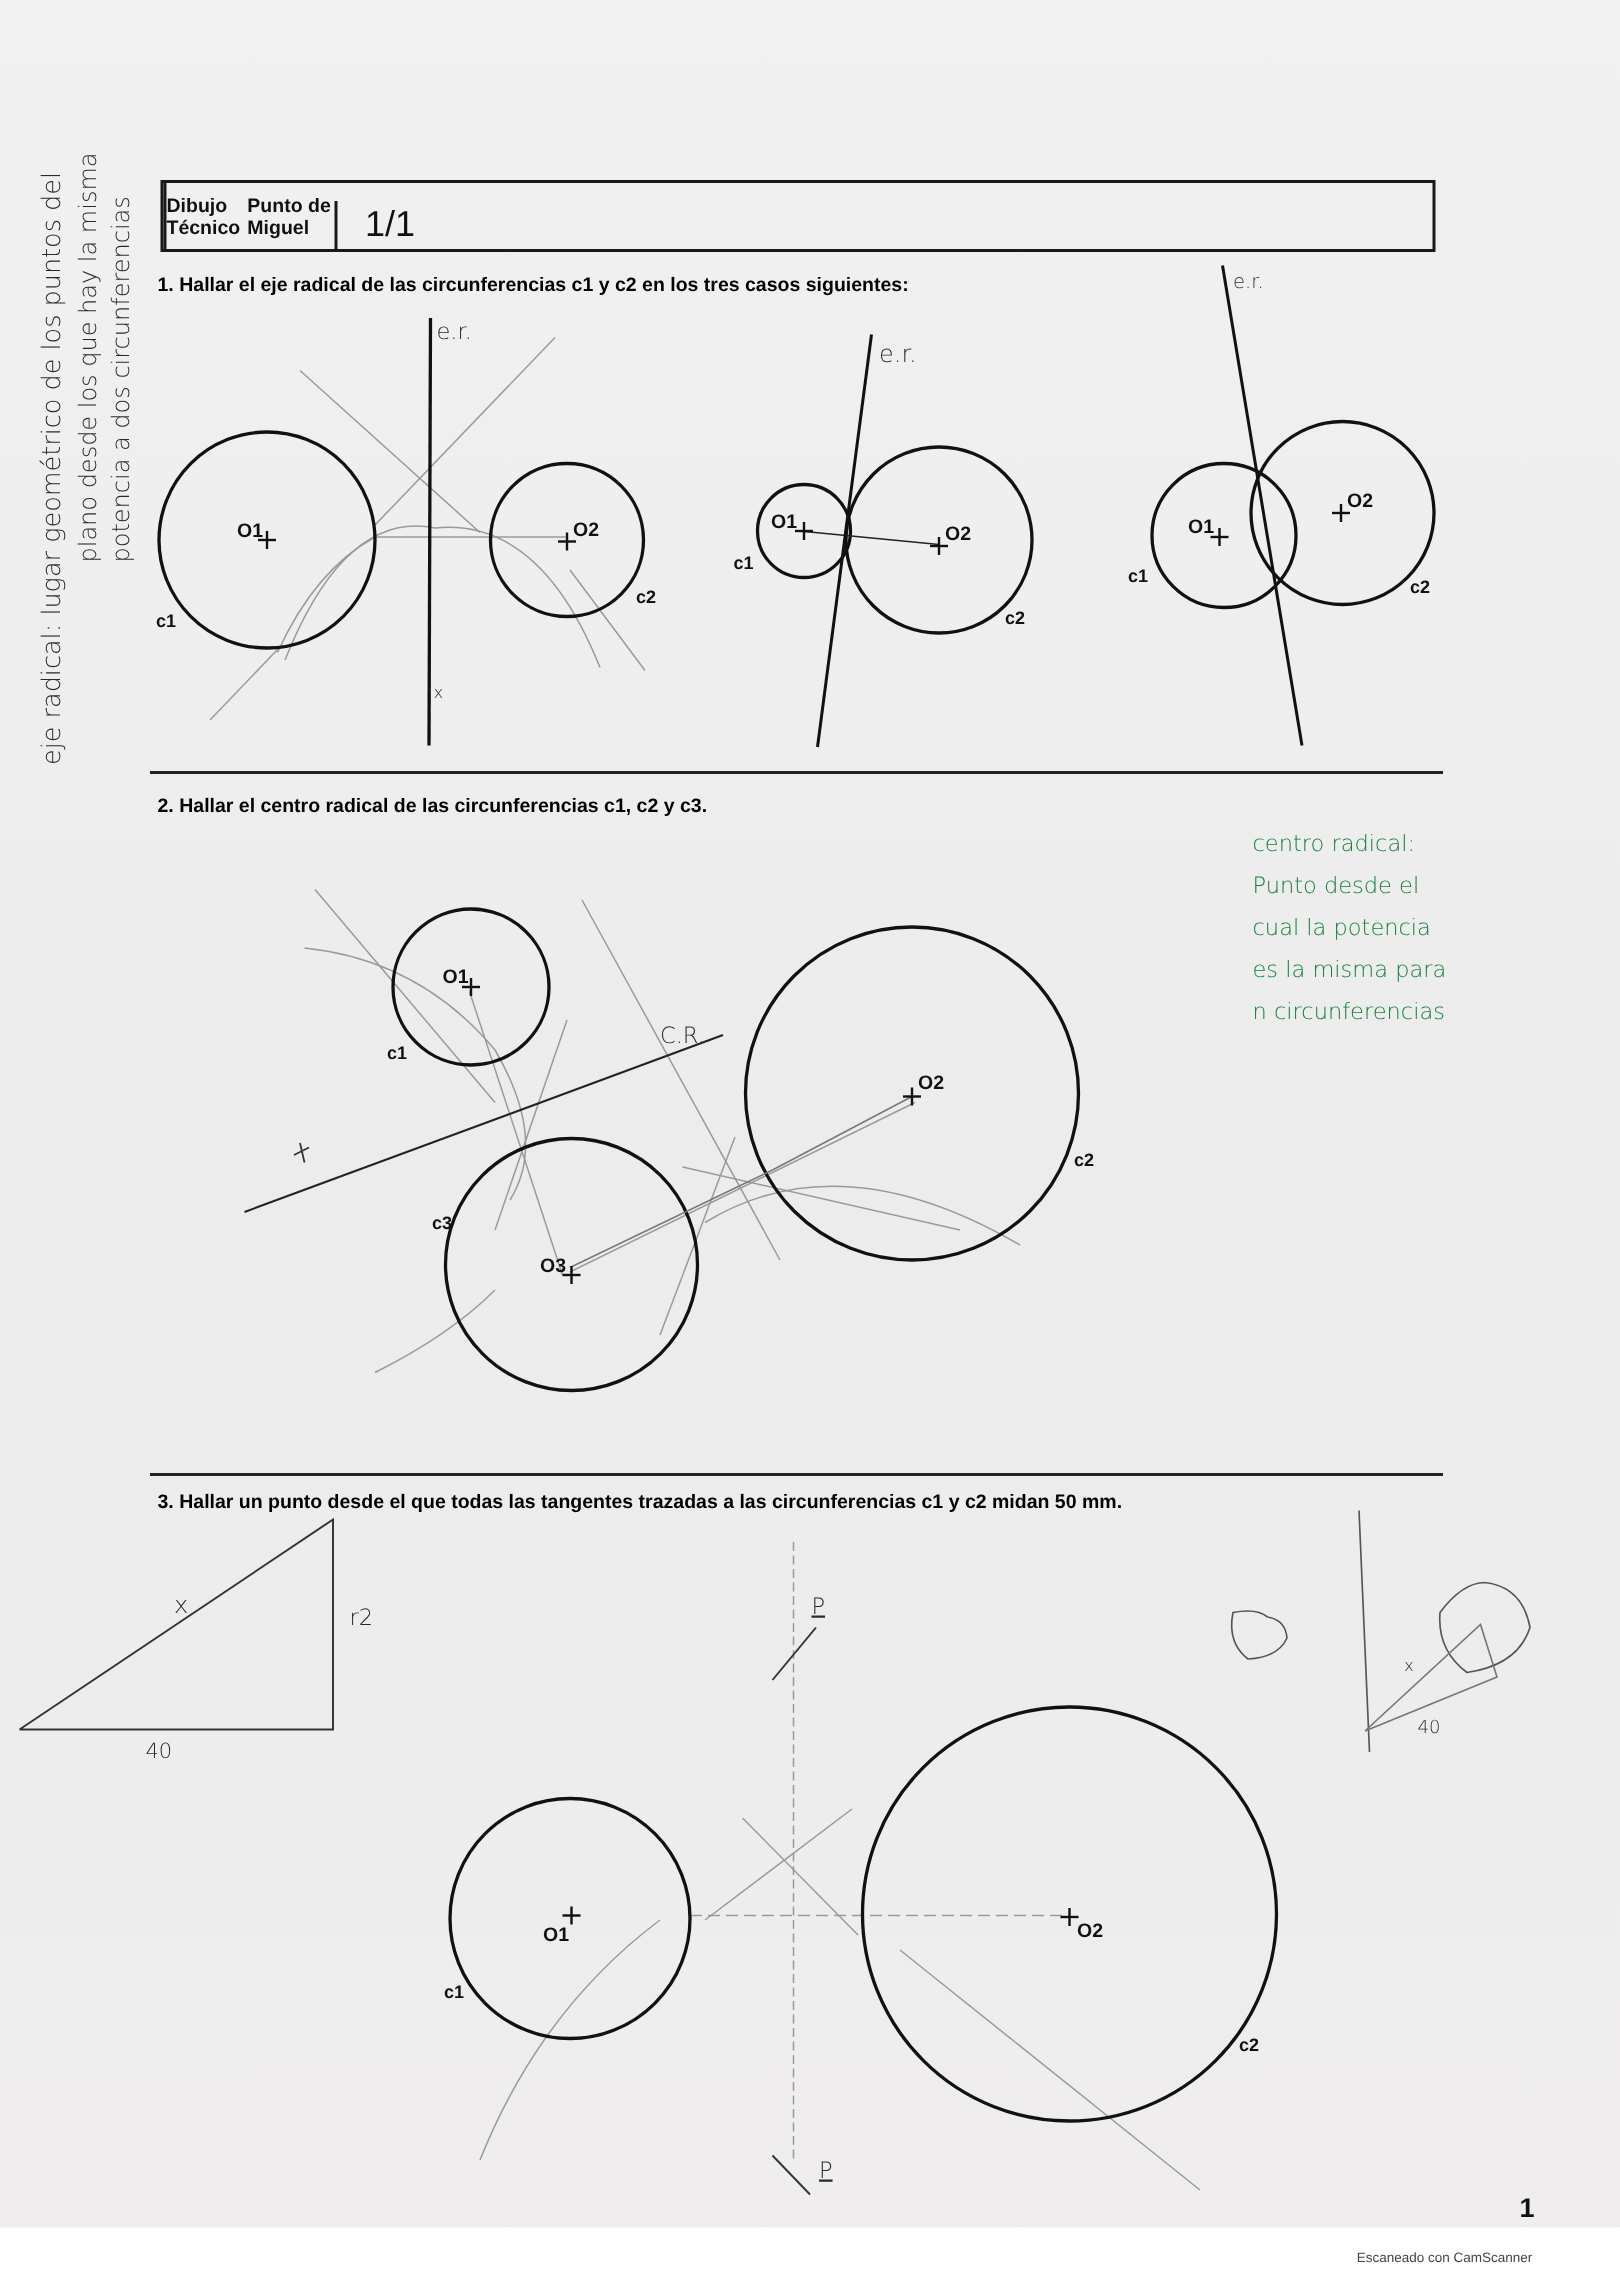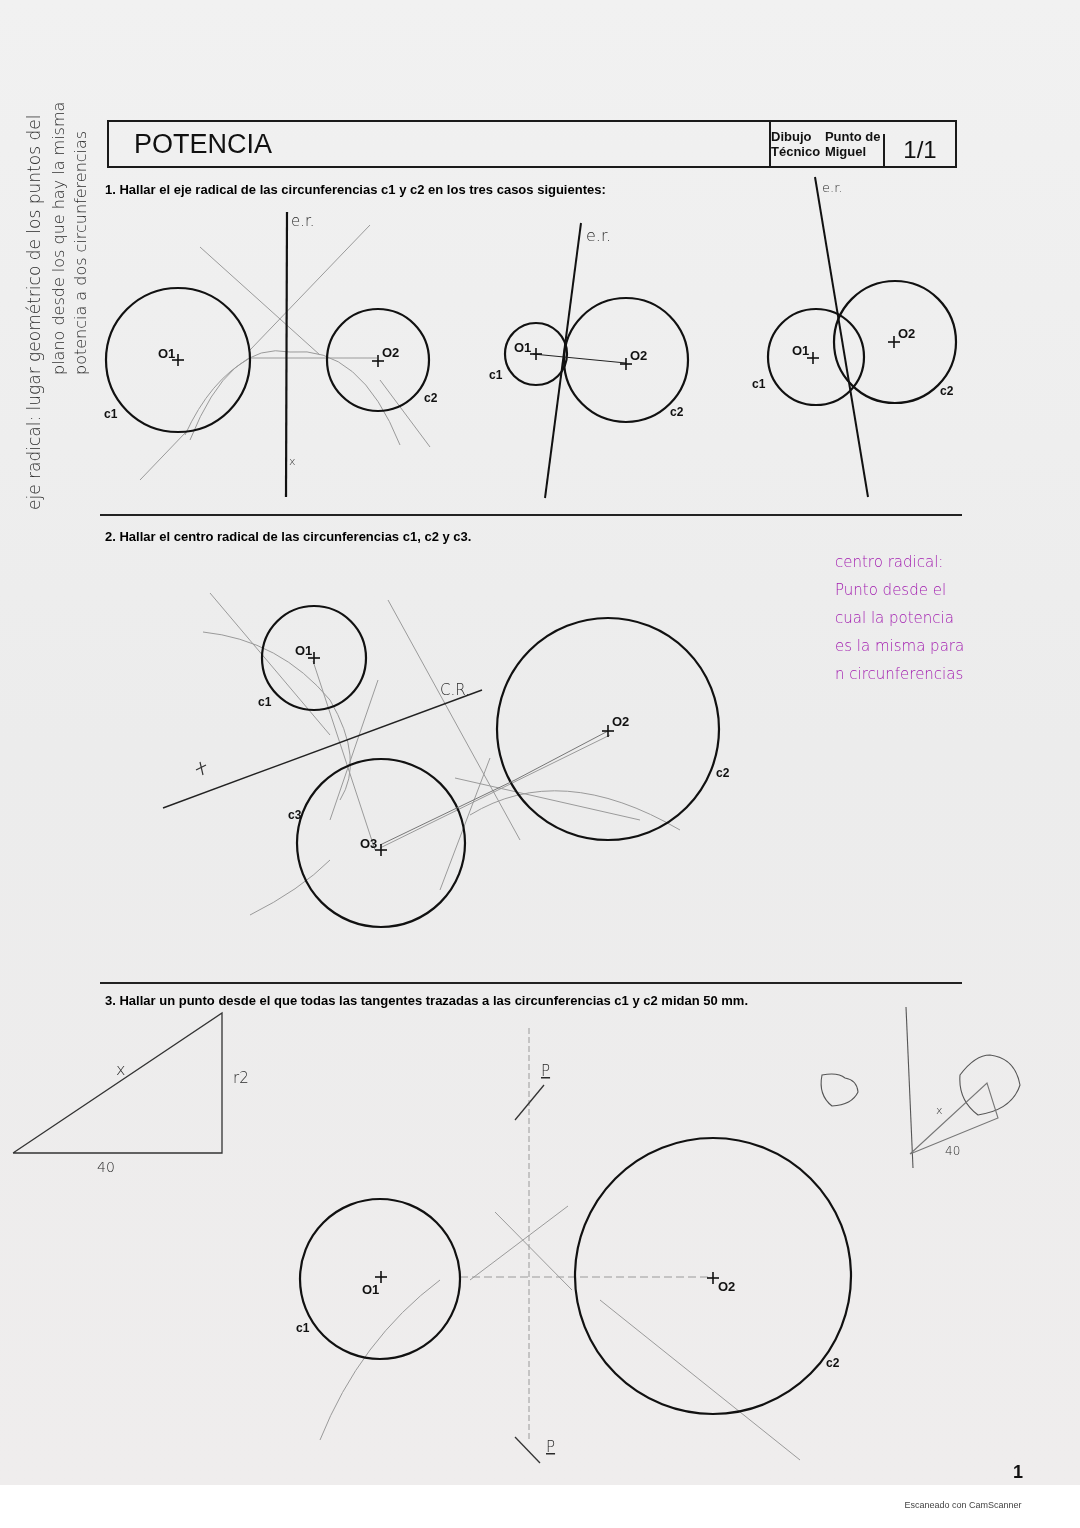--- a/index.html
+++ b/index.html
@@ -14,30 +14,29 @@
   .title-main { flex:1; display:flex; align-items:center; padding-left:25px; font-size:27px; color:#111; }
   .title-author { width:112px; border-left:2px solid #1a1a1a; display:flex; flex-direction:row;
                   justify-content:center; align-items:center; font-size:13px; font-weight:bold; color:#111; line-height:15px; }
   .title-page { width:70px; border-left:2px solid #1a1a1a; display:flex; align-items:center;
                 justify-content:center; font-size:24px; color:#111;margin-top:12px; }
   .question { position:absolute; font-size:13px; font-weight:bold; color:#000000; }
   .rule { position:absolute; height:2px; background:#222; }
   .page-number { position:absolute; left:1013px; top:1462px; font-size:18px; font-weight:bold; color:#111; }
   .footer { position:absolute; left:0; width:1076px; top:1500px; text-align:center; padding-left:850px;
             box-sizing:border-box; font-size:9px; color:#444; }
-  .note { position:absolute; font-family:"DejaVu Sans", sans-serif; color:#a21caf; font-size:15px;
+  .note { position:absolute; font-family:"DejaVu Sans", sans-serif; color:#15803d; font-size:15px;
           font-weight:300; line-height:28px; white-space:pre; }
 </style>
 </head>
 <body>
 
 <div class="page"></div>
 
 <div class="title-box">
-  <div class="title-main">POTENCIA</div>
   <div class="title-author">
     <span>Dibujo Técnico</span>
     <span>Punto de Miguel</span>
   </div>
   <div class="title-page">1/1</div>
 </div>
 
 <div class="question" style="left:105px;top:182px;">
   <span>1.</span>
   <span>Hallar el eje radical de las circunferencias c1 y c2 en los tres casos siguientes:</span>

